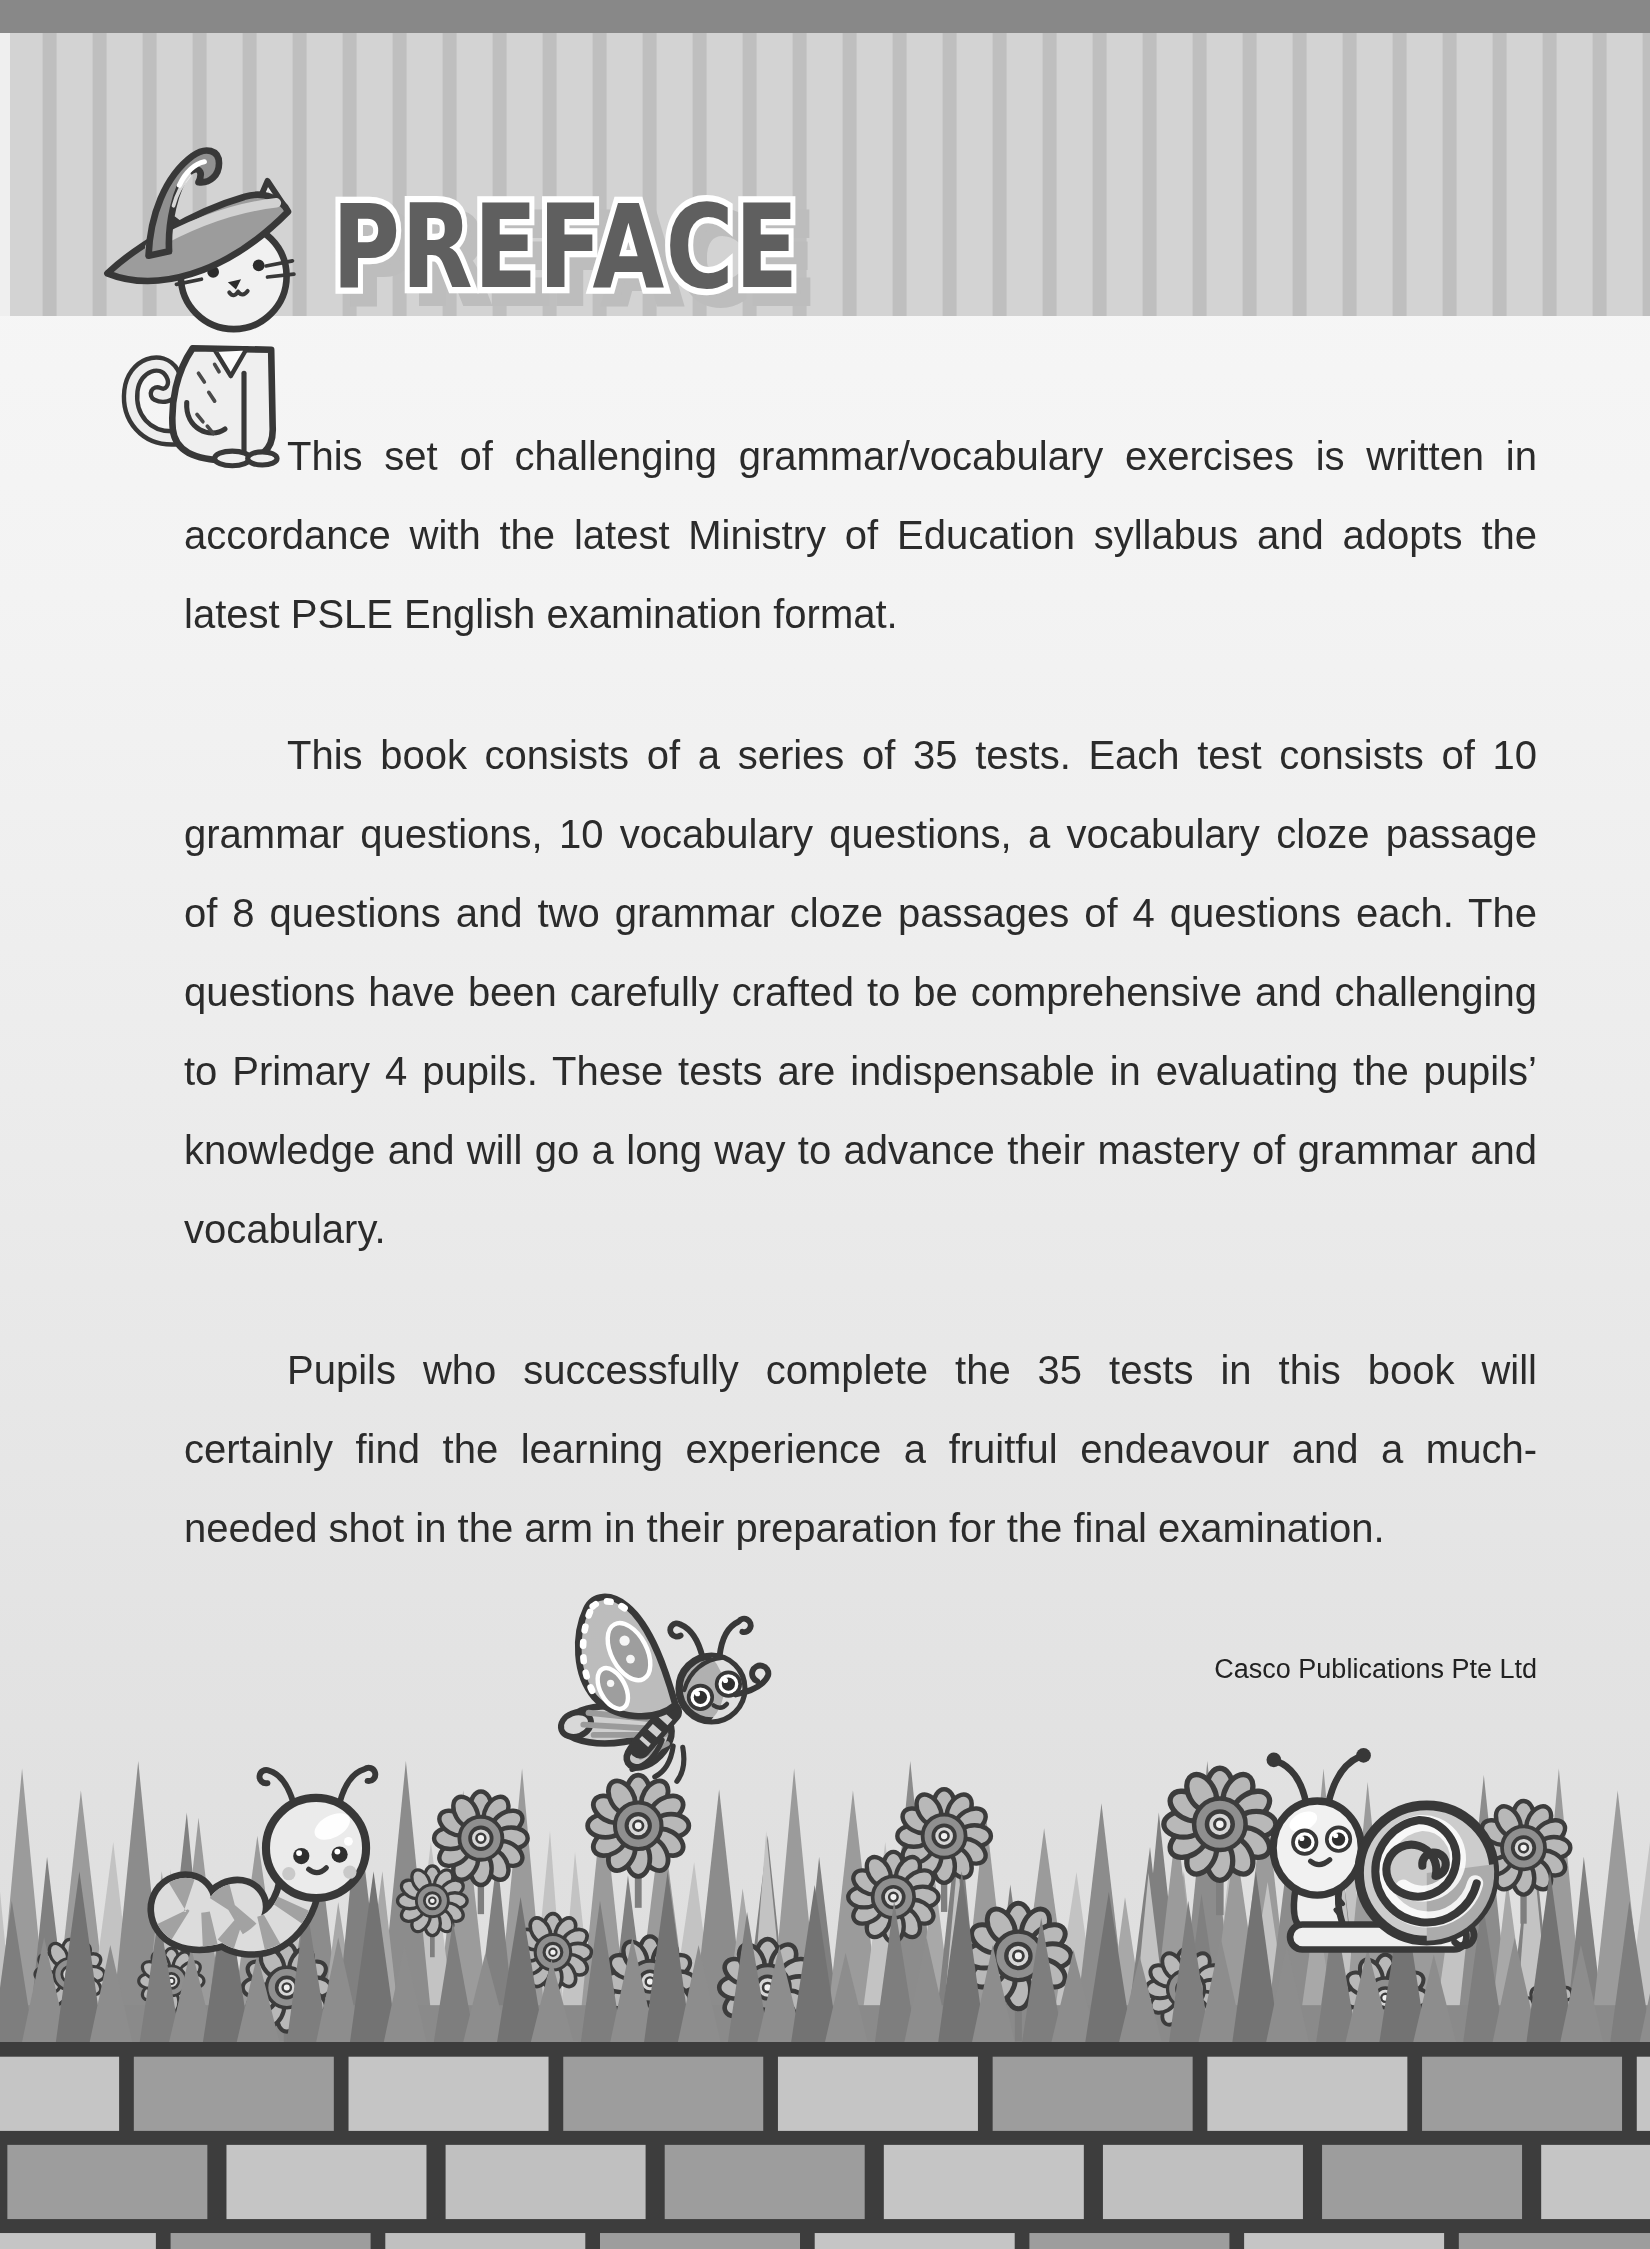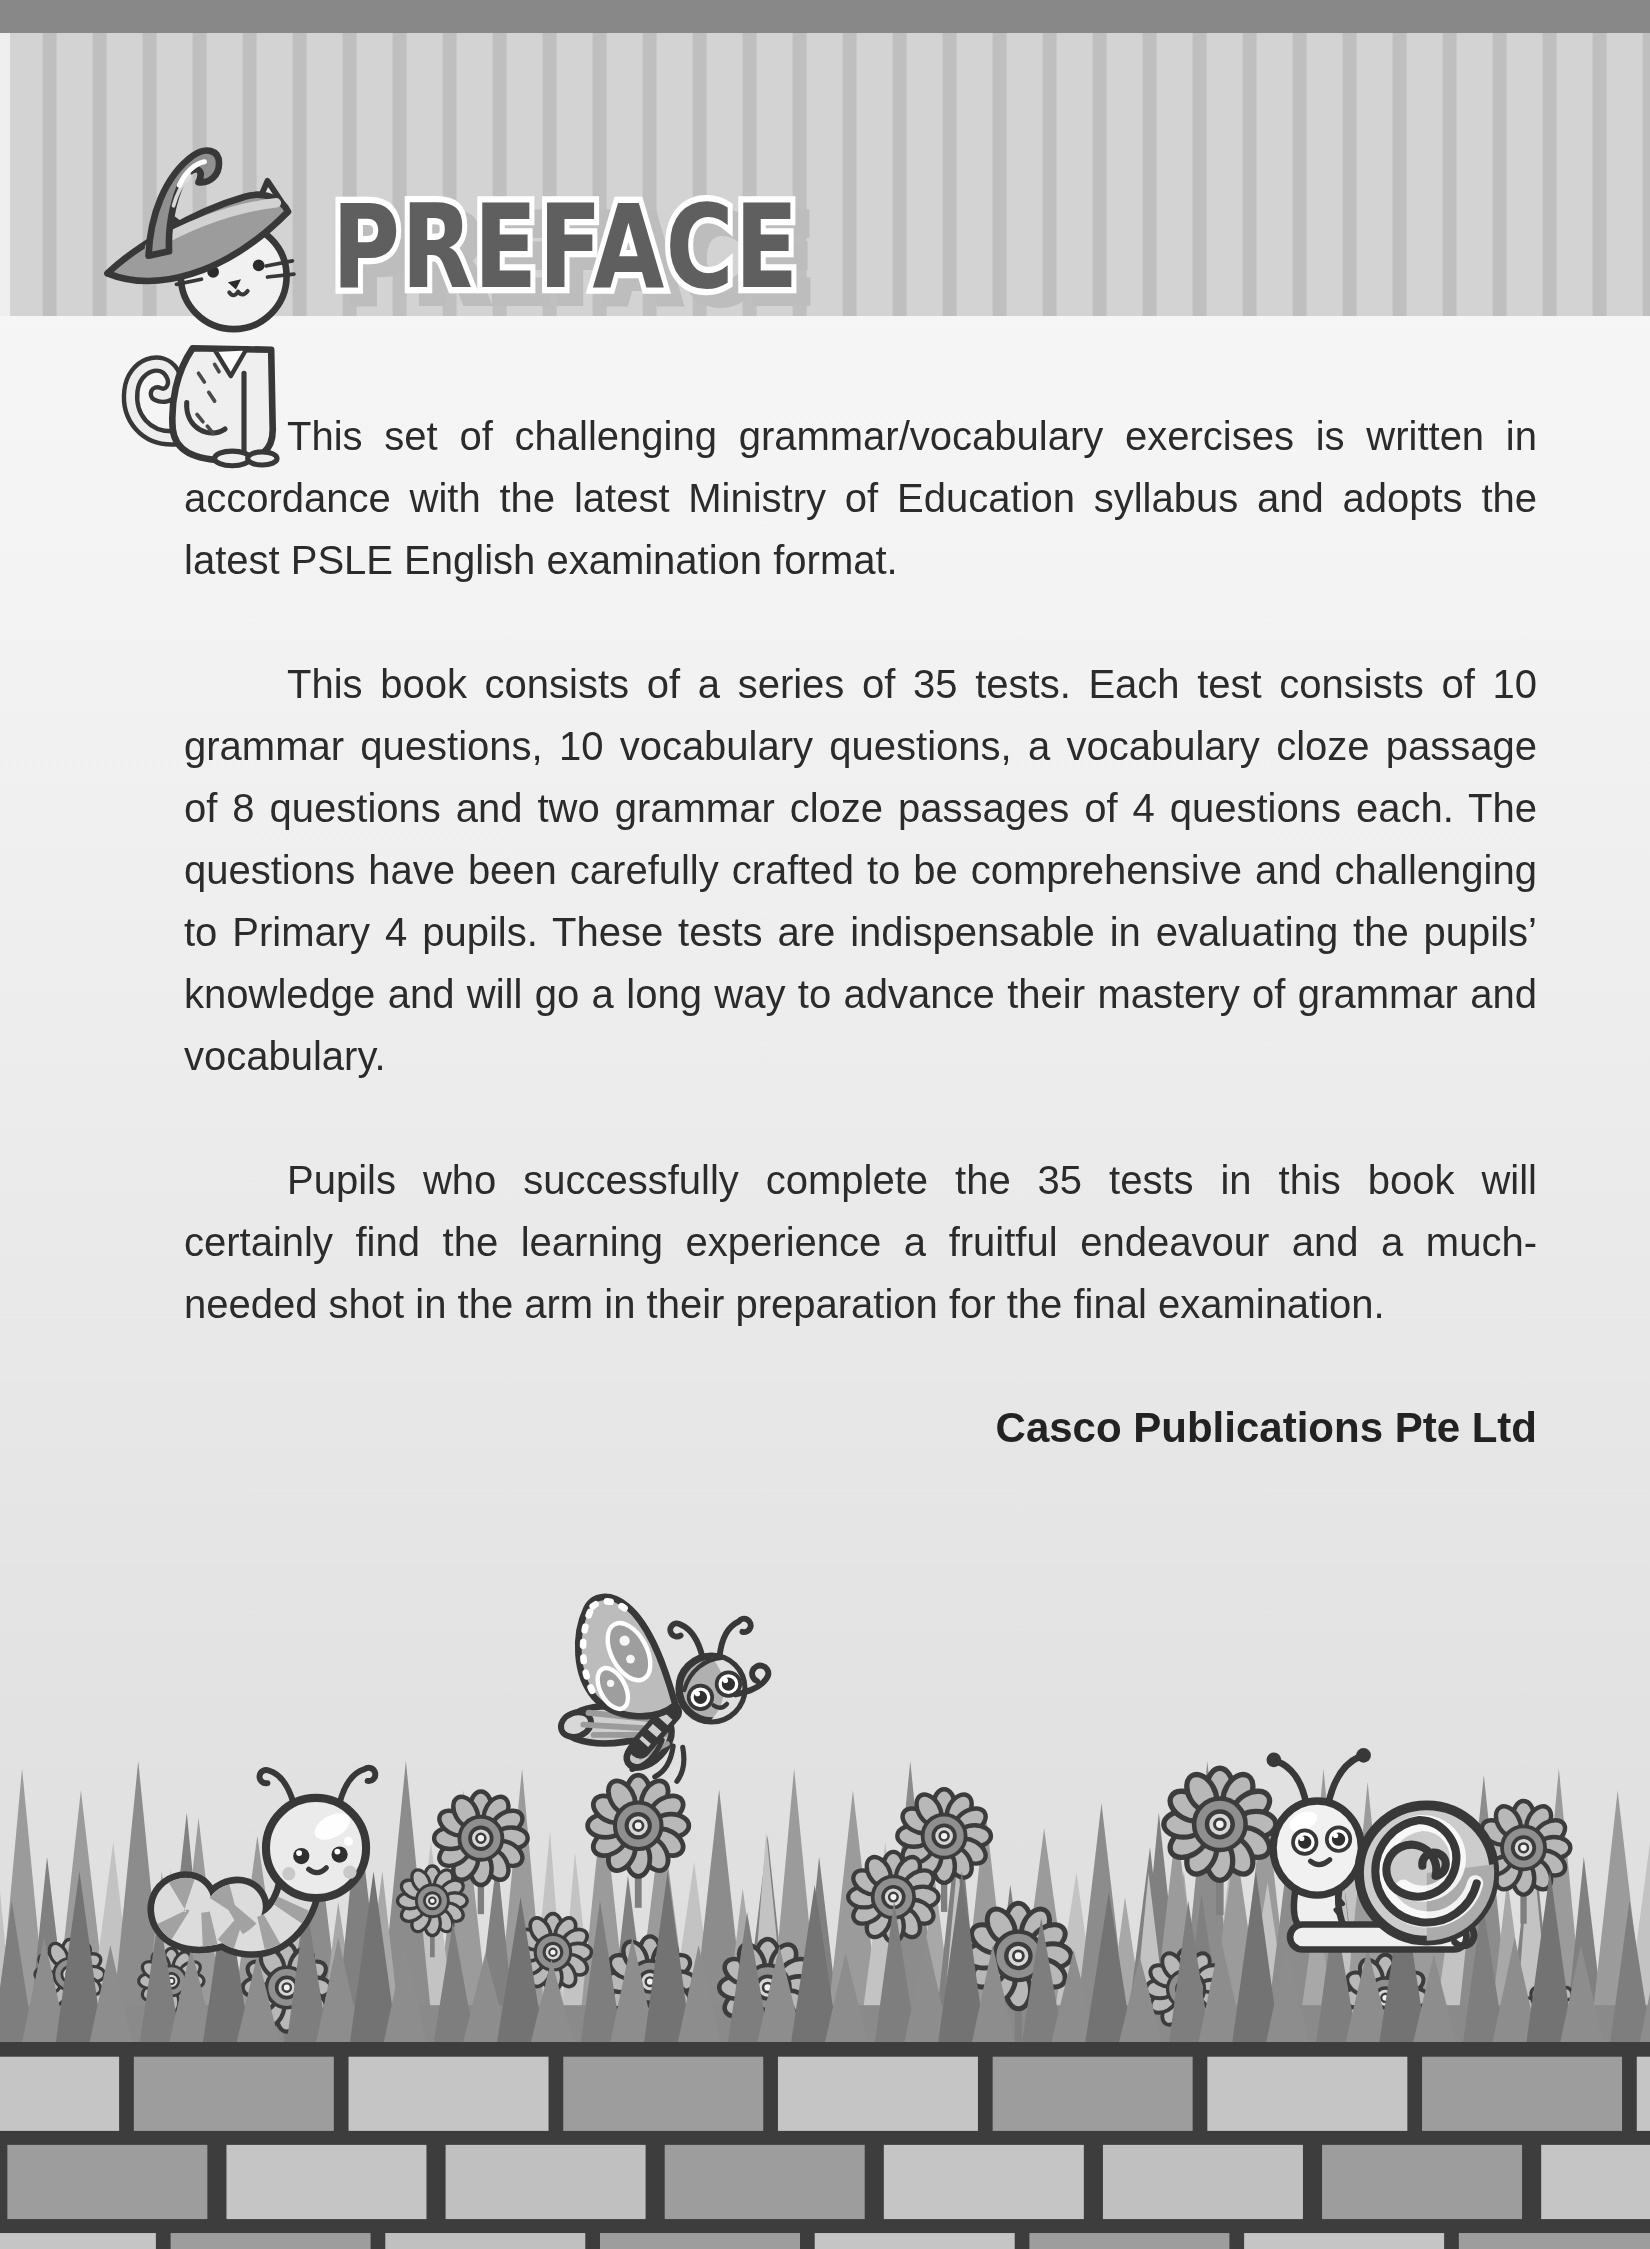--- a/index.html
+++ b/index.html
@@ -18,24 +18,24 @@
   .banner::before{content:""; position:absolute; left:0; top:0; width:10.3px; height:100%; background:#efefef;}
   
   .title{position:absolute; left:332px; top:156px; font-family:"DejaVu Sans","Liberation Sans",sans-serif;
          font-weight:bold; font-size:116px; line-height:1; letter-spacing:1.5px;
          transform:scaleX(0.80); transform-origin:left top; white-space:nowrap;}
   .title span{position:absolute; left:0; top:0;}
   .title .ghost{color:#bdbdbd; -webkit-text-stroke:11.8px #bdbdbd; transform:translate(17.7px,13.2px);}
   .title .stroke{color:#fff; -webkit-text-stroke:12.5px #fff;}
   .title .fill{position:relative; color:#5f5f5f;}
   
-  .content{position:absolute; left:184px; top:372px; width:1353px;
-           color:#2b2b2b; font-size:40px; line-height:62px; text-align:justify;}
+  .content{position:absolute; left:184px; top:384px; width:1353px;
+           color:#2b2b2b; font-size:40px; line-height:79px; text-align:justify;}
   .para{margin:0 0 62px 0; text-indent:103px;}
-  .signature{font-weight:bold; font-size:42px; text-align:right; color:#222;}
+  .signature{font-weight:normal; font-size:27px; text-align:right; color:#222;}
   
   .scene-svg{position:absolute; display:block;}
   svg{overflow:visible;}
 </style>
 </head>
 <body>
 
 <div class="page">
 
   <div class="banner"></div>

